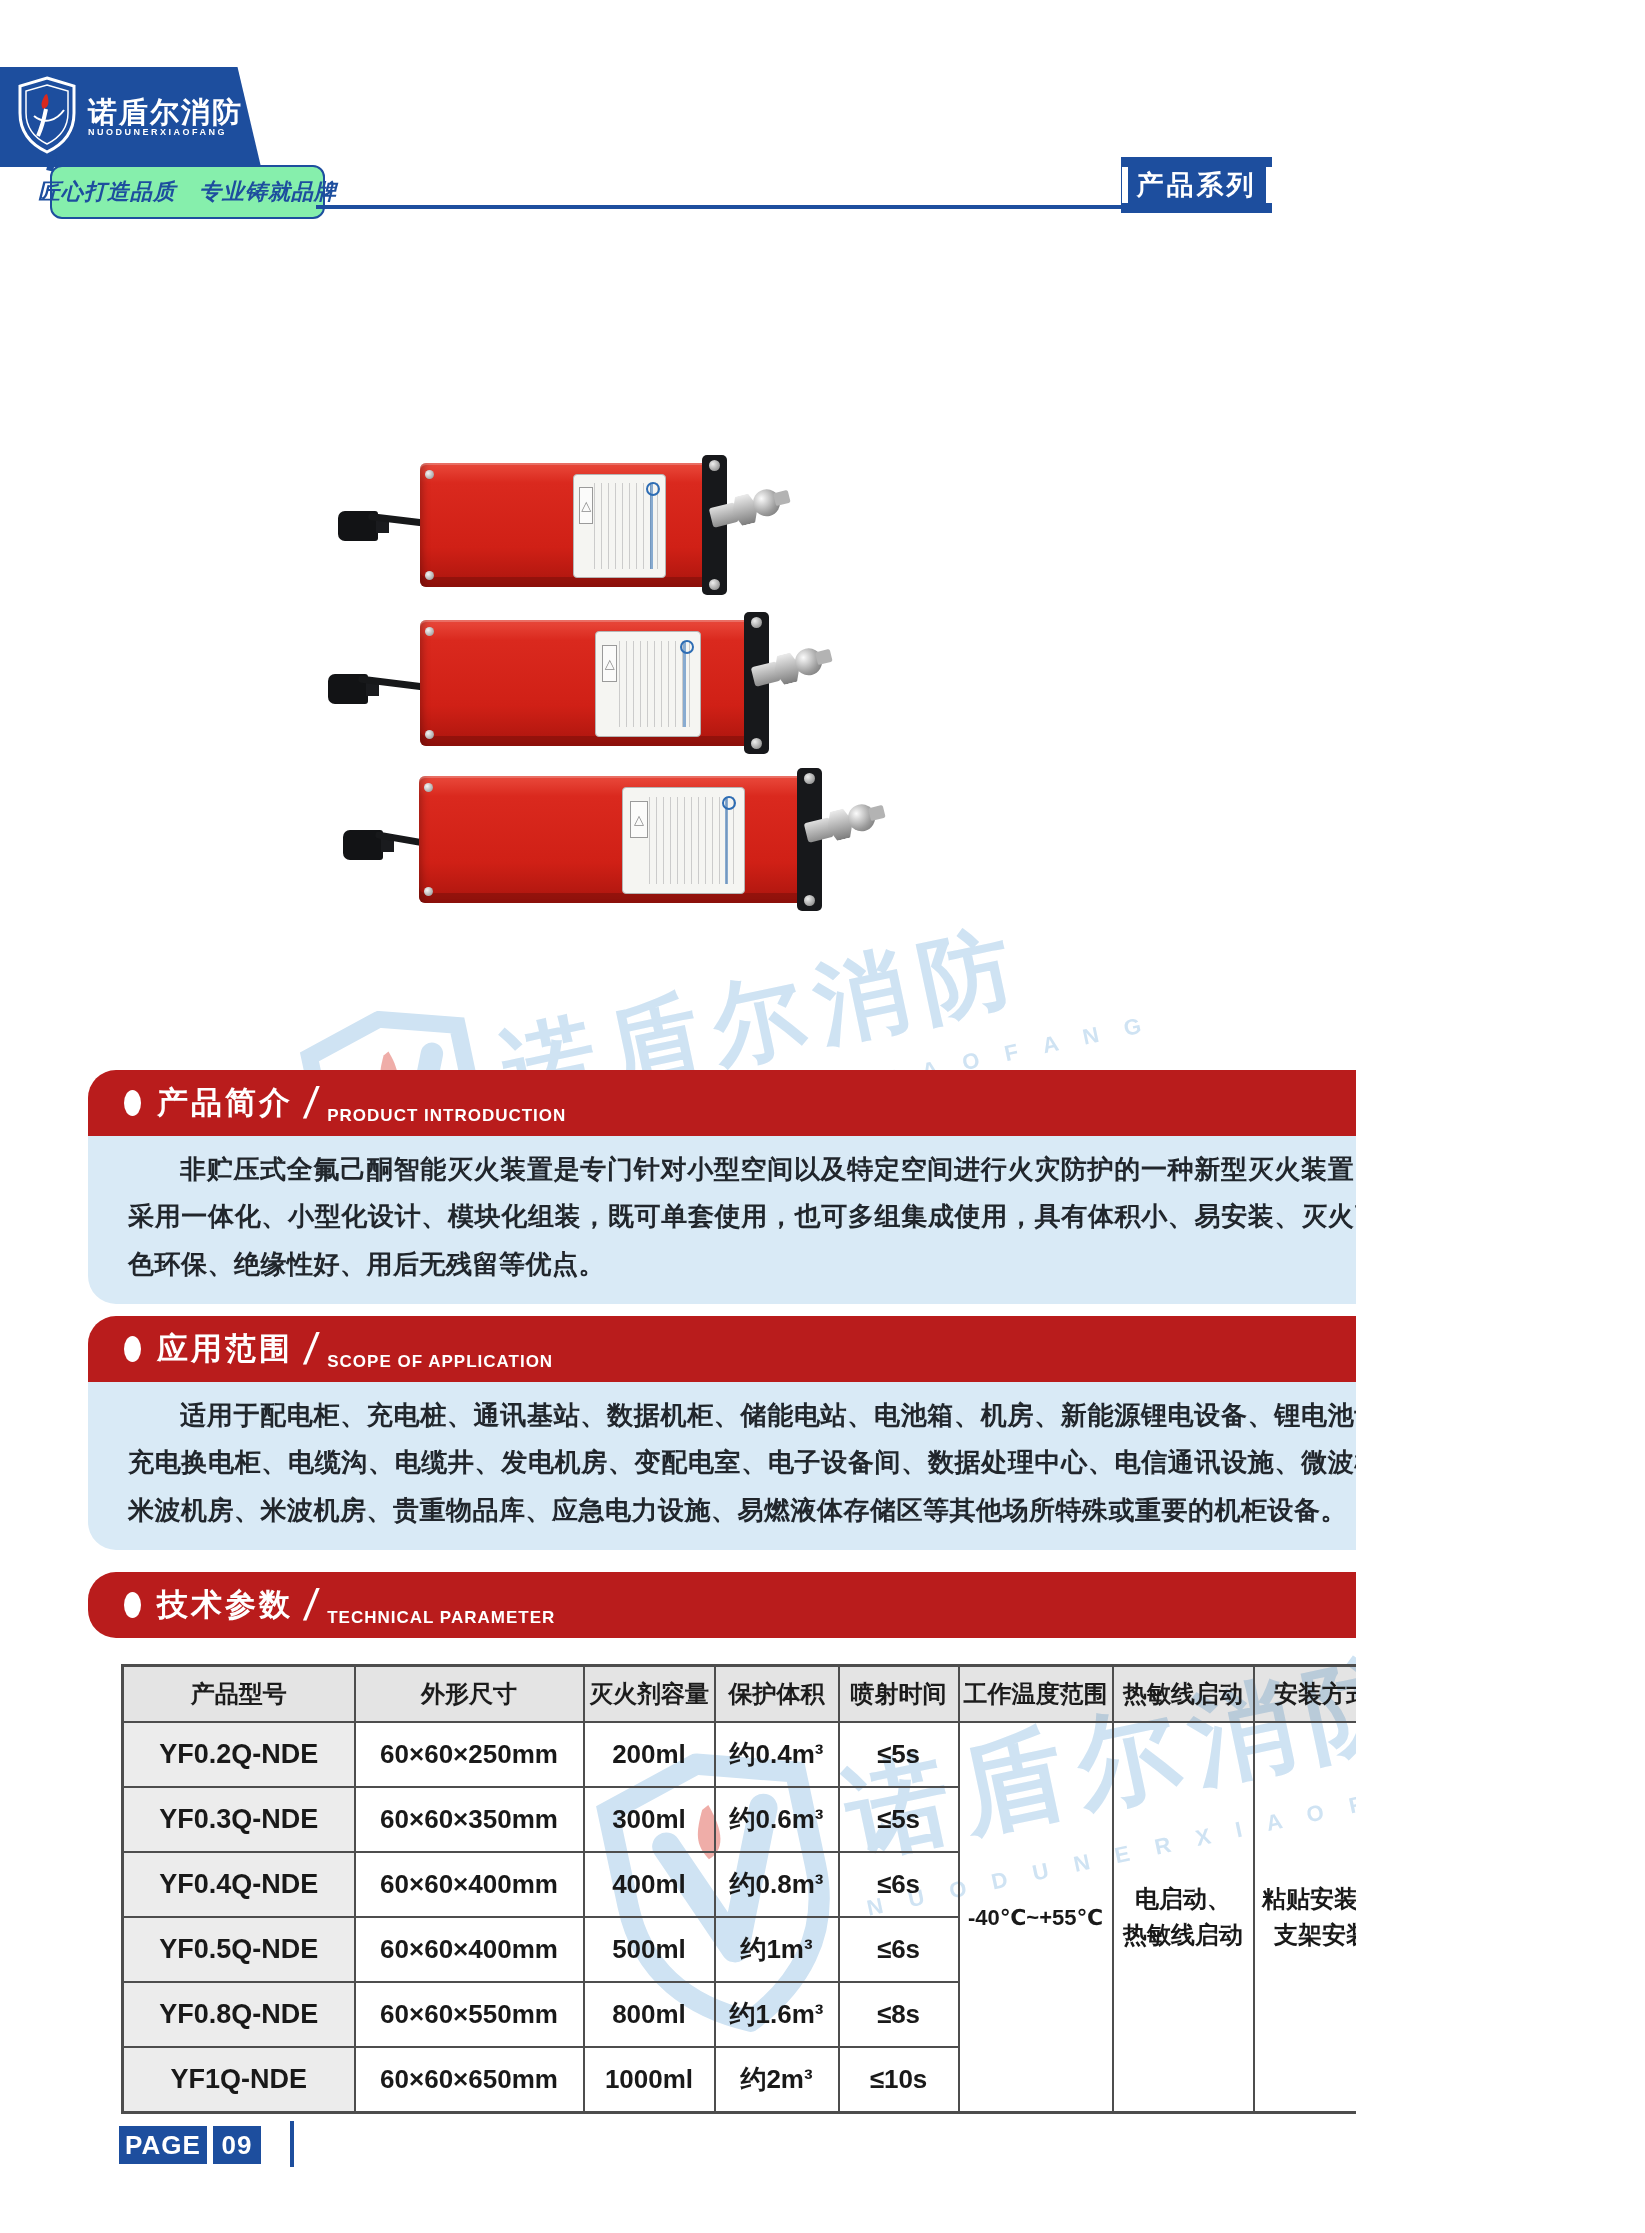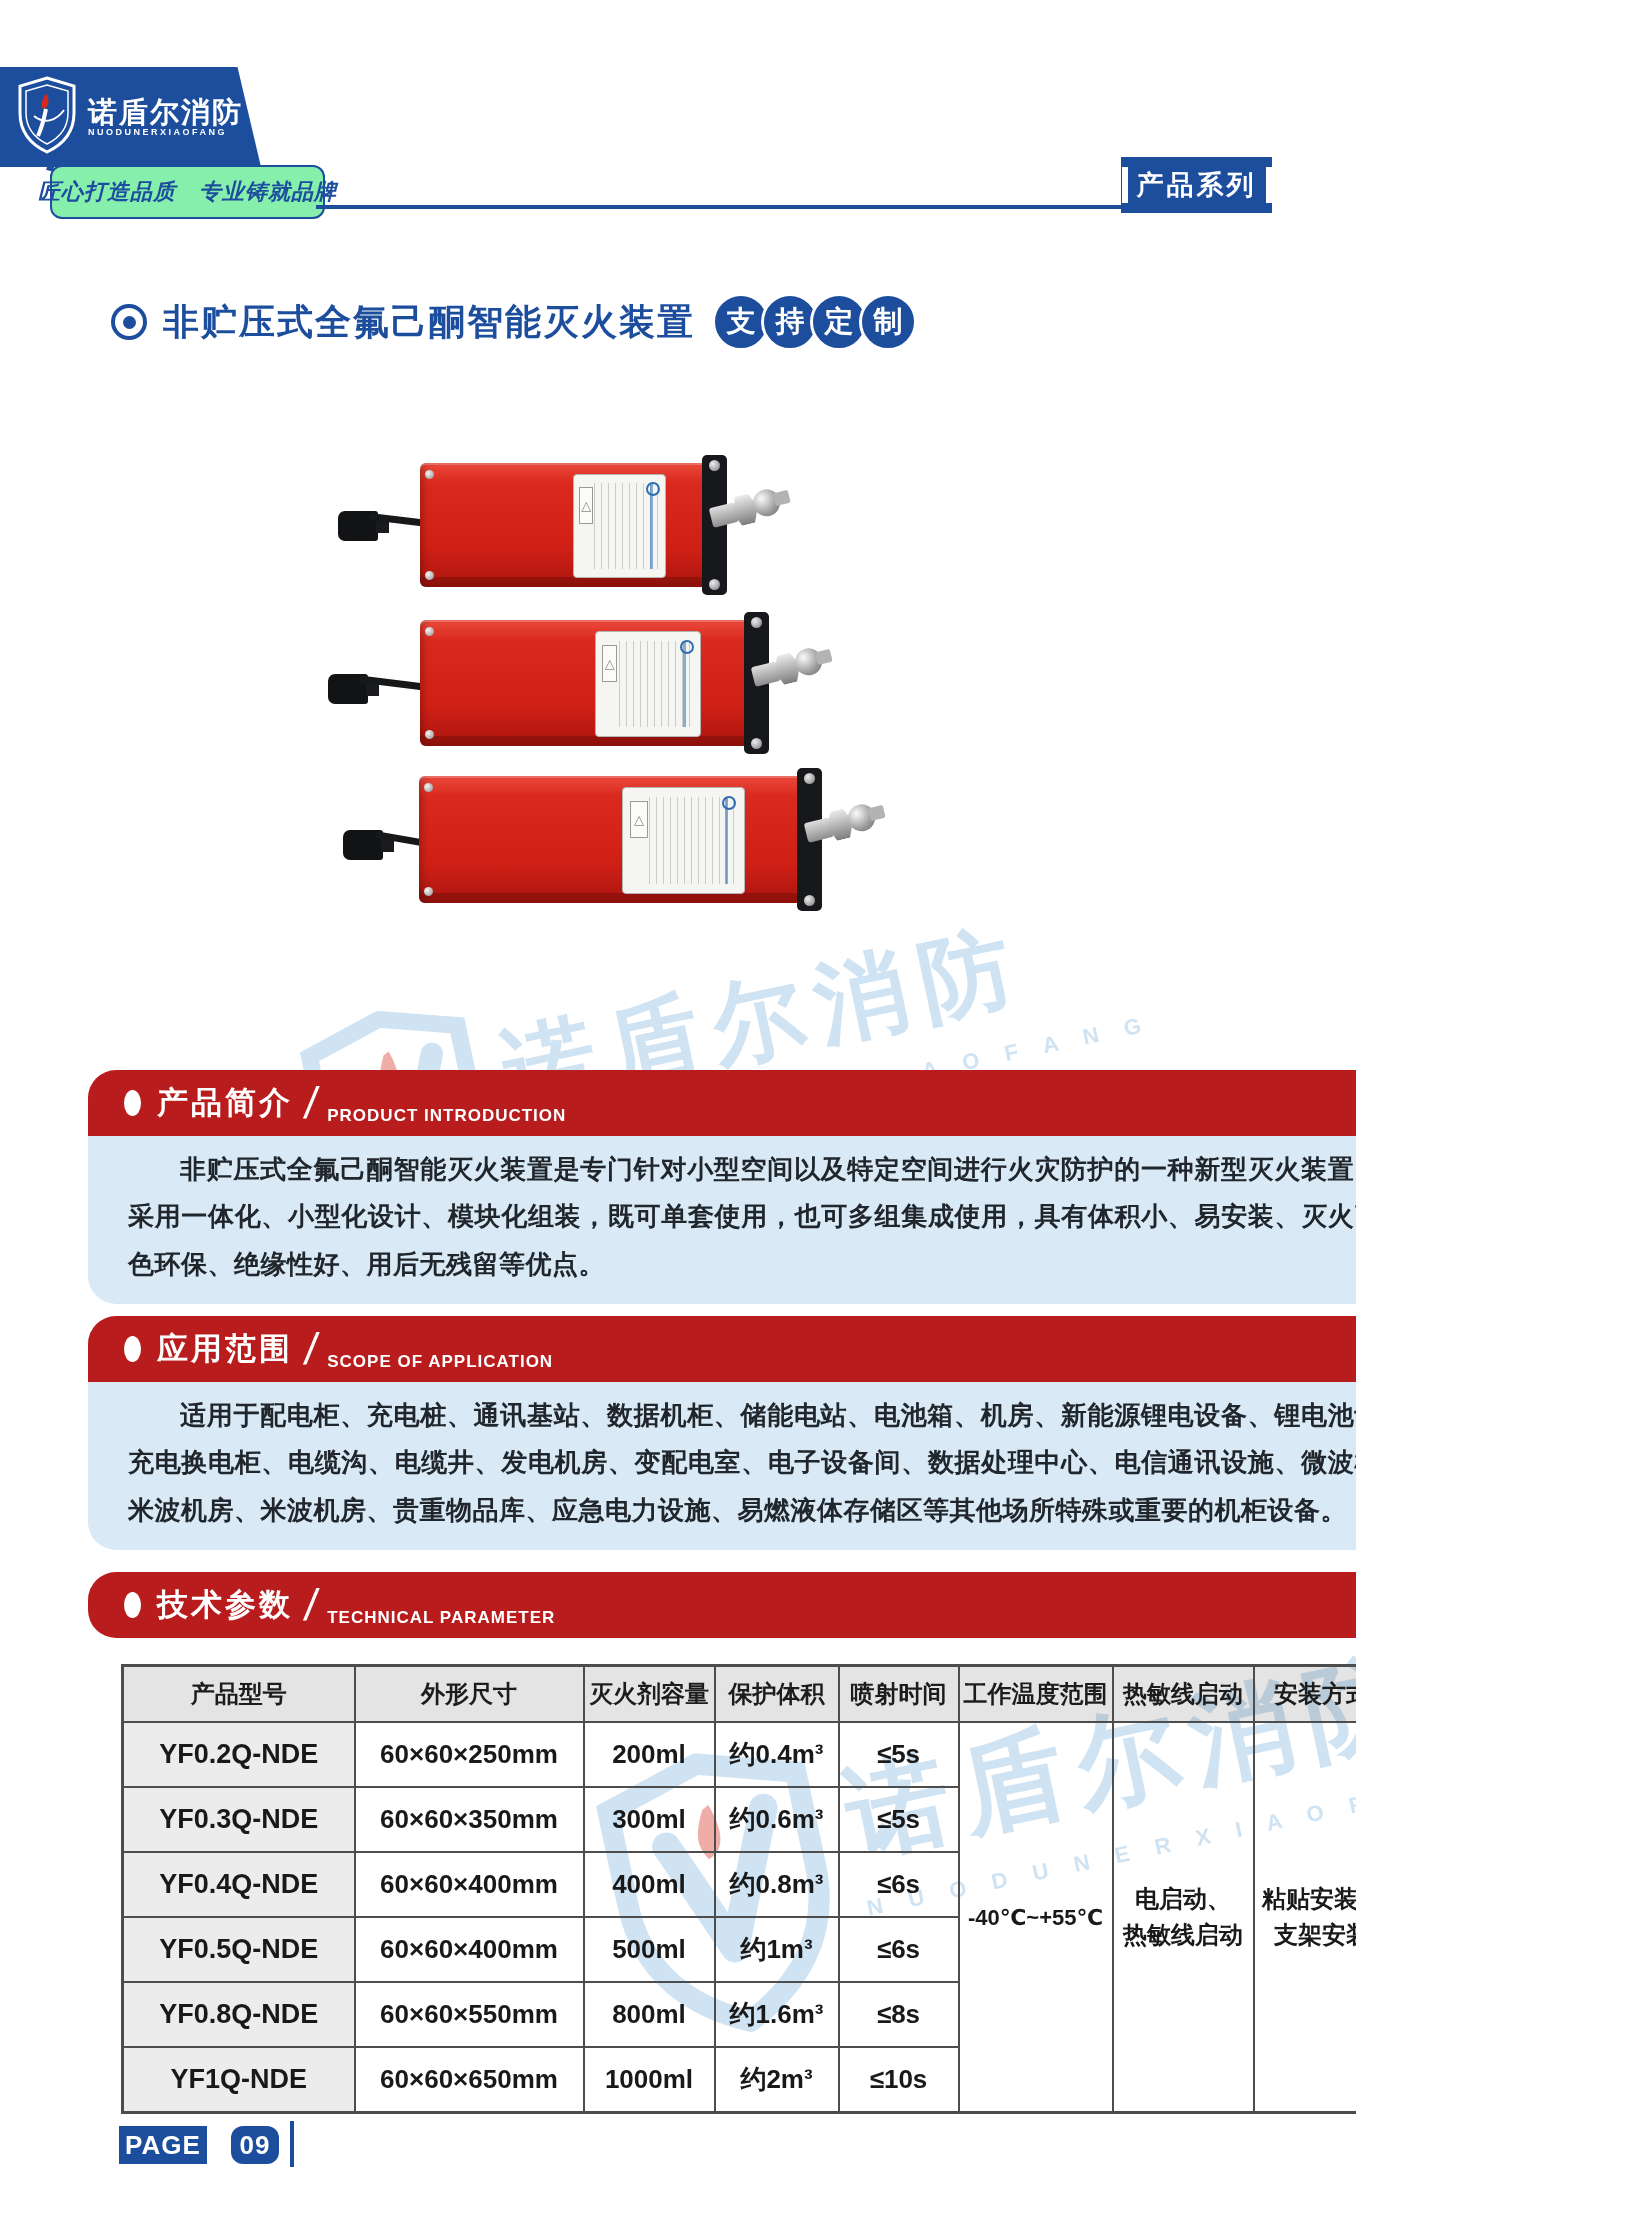--- a/index.html
+++ b/index.html
@@ -89,21 +89,21 @@
   .spec th{height:54px;font-size:24px;font-weight:800;color:#1c1c1c;background:rgba(0,0,0,0.105);}
   .spec td{height:63px;font-size:26px;font-weight:700;color:#191919;background:transparent;}
   .spec td.model{background:rgba(0,0,0,0.075);font-size:27px;}
   .spec td.merged{white-space:pre-line;font-size:24px;line-height:1.5;}
   .spec td.temp{white-space:nowrap;font-size:22px;}
 
   
   .pg-box{position:absolute;background:#1d4e9e;color:#fff;display:flex;align-items:center;justify-content:center;
           font-size:26px;font-weight:800;letter-spacing:1px;}
   .pg-label{left:119px;top:2126px;width:88px;height:38px;}
-  .pg-num{left:231px;top:2126px;width:48px;height:38px;border-radius:12px;}
+  .pg-num{left:213px;top:2126px;width:48px;height:38px;}
   .pg-line{position:absolute;left:290px;top:2121px;width:4px;height:46px;background:#1d4e9e;}
 </style>
 </head>
 <body>
 
 <div class="page">
 
   <div class="banner">
     <span>
       <svg width="62" height="80" viewBox="0 0 62 80">
@@ -125,32 +125,20 @@
   </div>
 
   <div class="hrule"></div>
 
   <div class="series">
     <span class="series-bar"></span>
     <span class="series-label">产品系列</span>
     <span class="series-bar"></span>
   </div>
 
-  <div class="title-row">
-    <span class="bullet">
-        <i></i>
-      </span>
-    <span class="page-title">非贮压式全氟己酮智能灭火装置</span>
-    <span class="badge">
-      <span class="badge-c">支</span>
-      <span class="badge-c">持</span>
-      <span class="badge-c">定</span>
-      <span class="badge-c">制</span>
-    </span>
-  </div>
 
   <div class="stage">
 
     <div class="wm wm1">
       <span>
         <svg width="189" height="224" viewBox="0 0 62 80">
           <path d="M31 3 L58 11 V38 C58 58 46 70 31 77 C16 70 4 58 4 38 V11 Z" fill="none" stroke="#cfe3f3" stroke-width="6"></path>
           <path d="M18 24 L31 56 L47 19" fill="none" stroke="#cfe3f3" stroke-width="8" stroke-linecap="round" stroke-linejoin="round"></path>
           <path d="M30 16 C27 22 26 25 29 30 C35 28 34 21 32 15 Z" fill="rgba(224,92,82,0.5)"></path>
         </svg>

